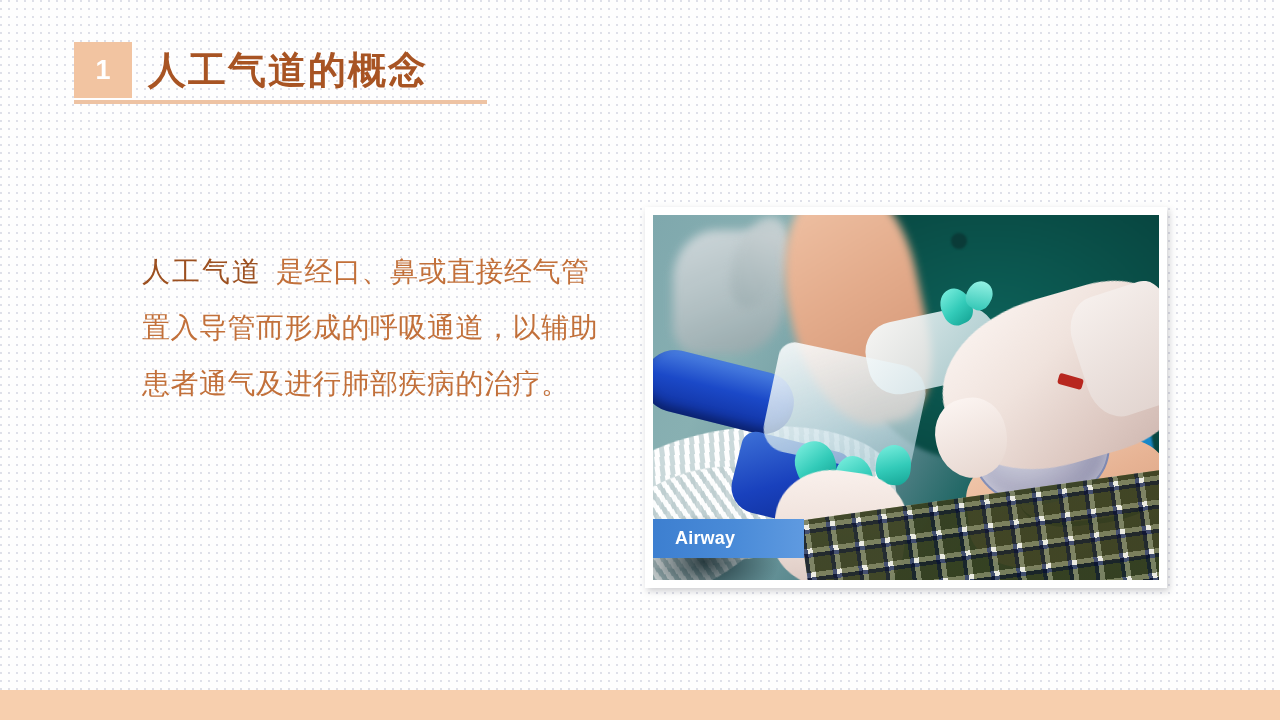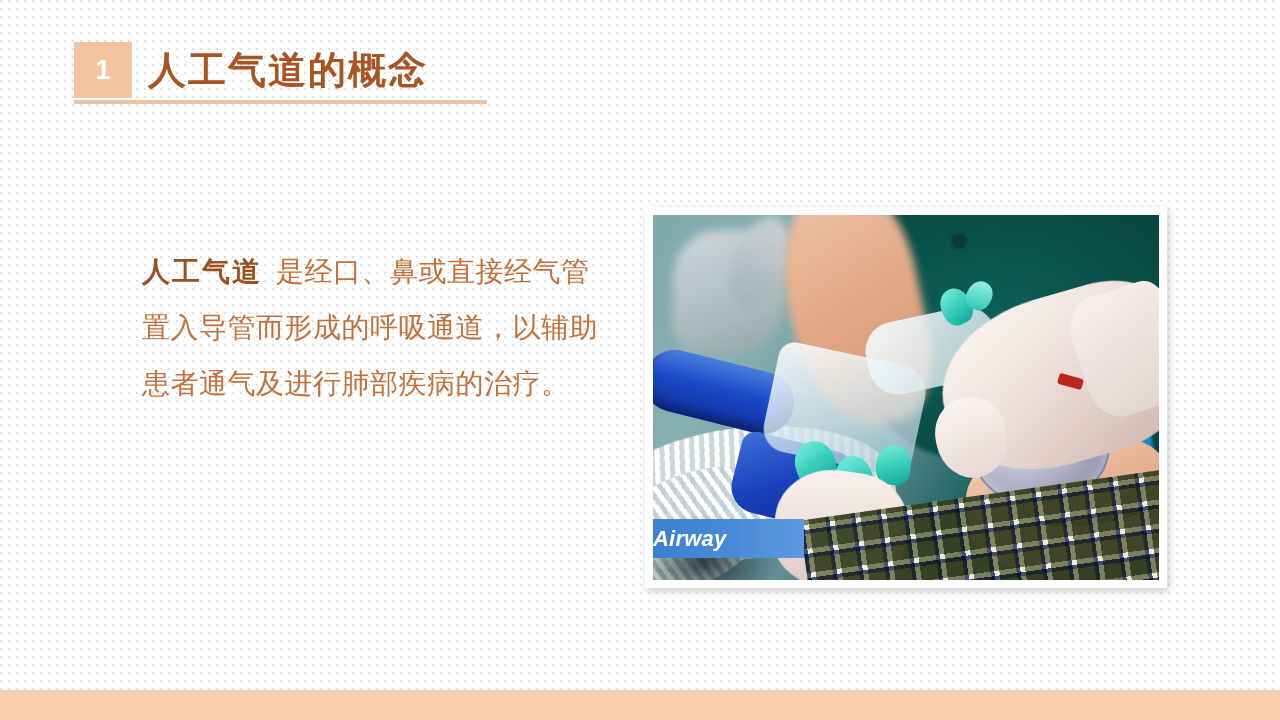--- a/index.html
+++ b/index.html
@@ -90,21 +90,21 @@
     width: 470px;
     font-size: 28px;
     line-height: 56px;
     color: #c2703a;
     letter-spacing: 0.5px;
     text-align: left;
     font-family: "Liberation Sans", "DejaVu Sans", sans-serif;
   }
   .body-text .lead {
     color: #9c5020;
-    font-weight: bold;
+    font-weight: normal;
     letter-spacing: 2px;
   }
   .body-text .lead-gap { display: inline-block; width: 14px; }
 
   
   .photo-frame {
     position: absolute;
     left: 645px;
     top: 207px;
     width: 522px;
@@ -415,23 +415,23 @@
     bottom: 22px;
     width: 151px;
     height: 39px;
     background: linear-gradient(90deg, #3d7fd0 0%, #4a8bd8 55%, #5f9ae0 100%);
     display: flex;
     align-items: center;
     z-index: 9;
   }
   .airway-banner span {
     color: #ffffff;
-    font-size: 22px;
+    font-size: 18px;
     font-weight: bold;
-    font-style: italic;
+    padding-left: 22px;
     letter-spacing: 0.2px;
     font-family: "Liberation Sans", sans-serif;
   }
 </style>
 </head>
 <body>
 
 <div class="slide">
 
   <div class="title-row">

